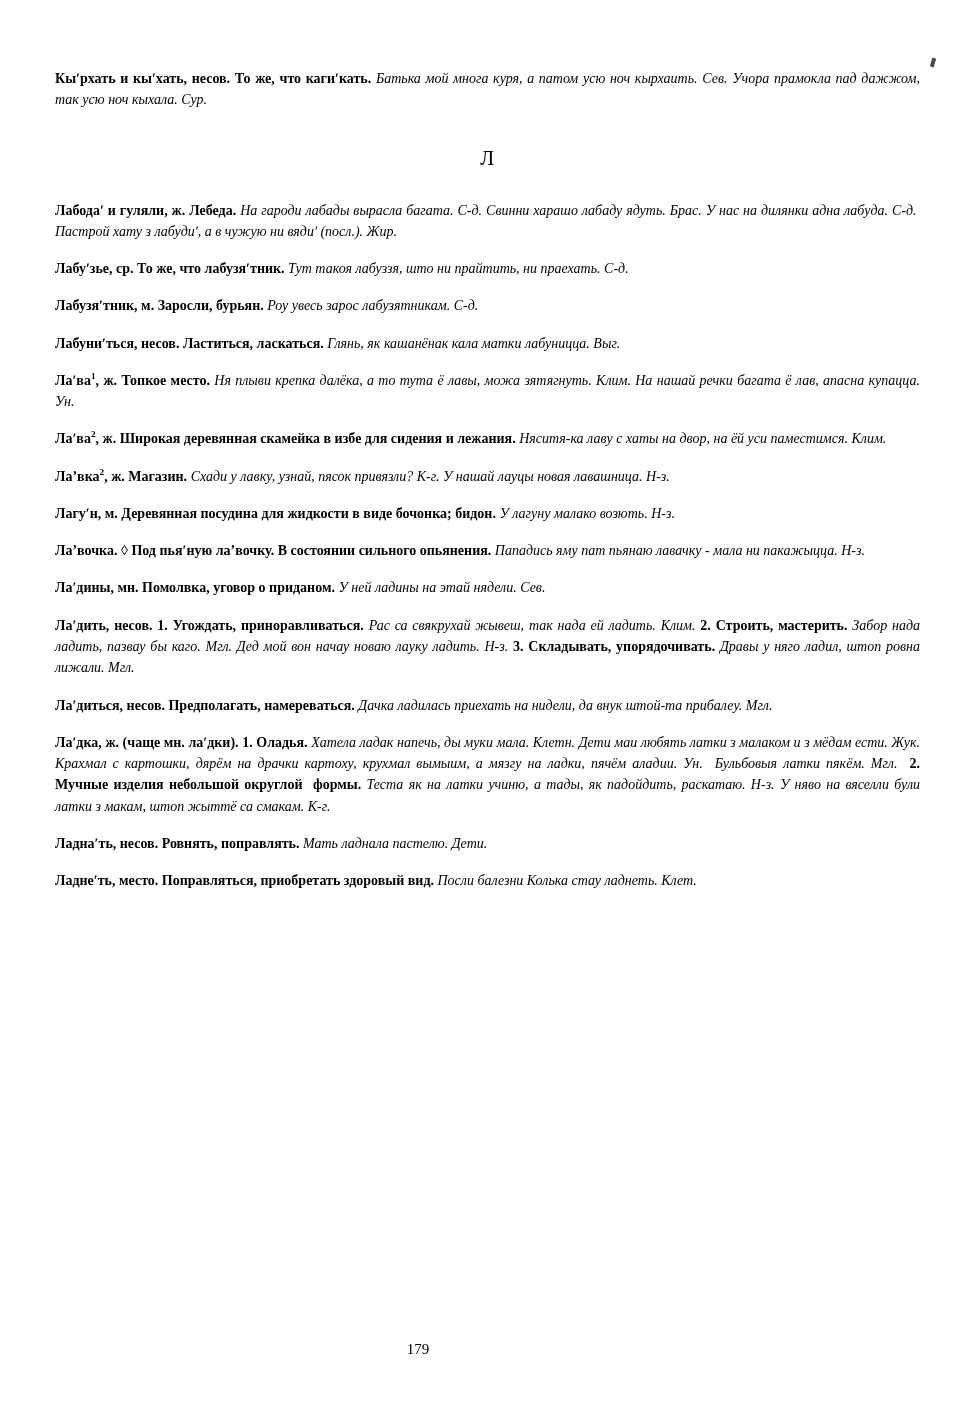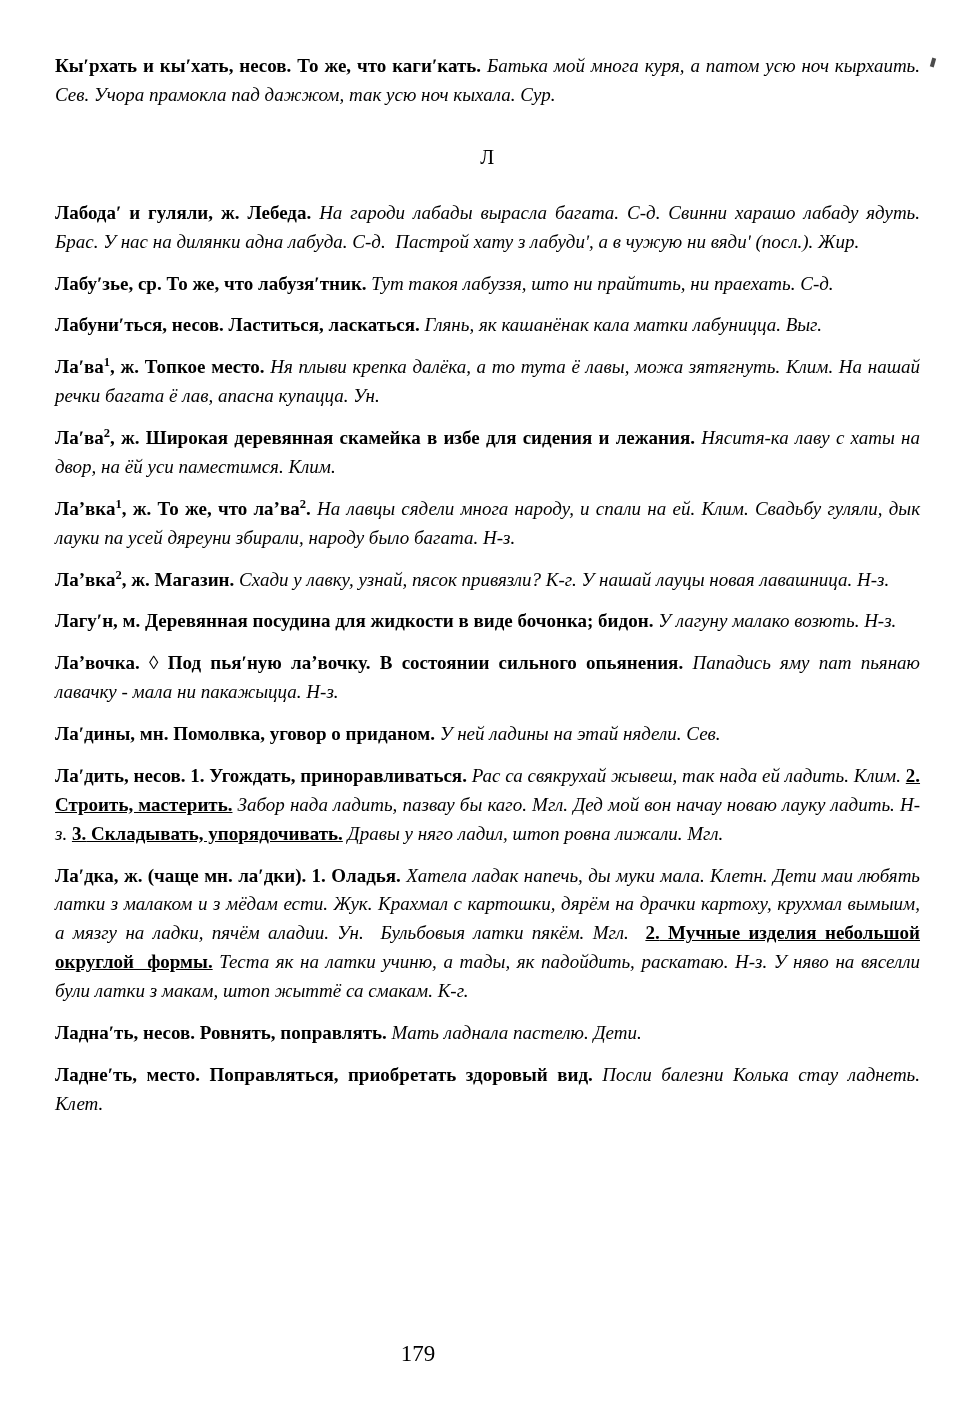--- a/index.html
+++ b/index.html
@@ -26,34 +26,33 @@
 
   .content {
     position: absolute;
     left: 55px;
     top: 52px;
     width: 865px;
   }
 
   
   .entry {
-    font-size: 19px;
+    font-size: 14px;
     line-height: 1.52;
     text-align: justify;
     text-justify: inter-word;
-    margin: 0 0 13px 0;
+    margin: 16px 0 13px 0;
     hyphens: manual;
   }
 
   .headword {
     font-weight: bold;
   }
   .defn {
     font-weight: bold;
-    text-decoration: underline;
   }
   .ex {
     font-style: italic;
   }
   .sense-num {
     font-weight: bold;
   }
   .lozenge {
     font-weight: bold;
   }
@@ -75,21 +74,21 @@
   .first-entry {
     margin-bottom: 0;
   }
 
   .page-number {
     position: absolute;
     left: 0;
     top: 1341px;
     width: 836px;
     text-align: center;
-    font-size: 23px;
+    font-size: 15px;
     font-family: "Liberation Serif", "DejaVu Serif", serif;
   }
 
   .scan-mark {
     position: absolute;
     left: 931px;
     top: 58px;
     width: 4px;
     height: 9px;
     background: #2b2b2b;
@@ -107,39 +106,40 @@
   <div class="content">
 
     <p class="entry first-entry"><span class="headword">Кыʹрхать и кыʹхать, несов. То же, что кагиʹкать.</span> <span class="ex">Батька мой многа куря, а патом усю ноч кырхаить. Сев. Учора прамокла пад дажжом, так усю ноч кыхала. Сур.</span></p>
 
     <div class="letter-heading">Л</div>
 
     <p class="entry"><span class="headword">Лабодаʹ и гуляли, ж. Лебеда.</span> <span class="ex">На гароди лабады вырасла багата. С-д. Свинни харашо лабаду ядуть. Брас. У нас на дилянки адна лабуда. С-д.&nbsp; Пастрой хату з лабудиʹ, а в чужую ни вядиʹ (посл.). Жир.</span></p>
 
     <p class="entry"><span class="headword">Лабуʹзье, ср. То же, что лабузяʹтник.</span> <span class="ex">Тут такоя лабуззя, што ни прайтить, ни праехать. С-д.</span></p>
 
+    <p class="entry"><span class="headword">Лабузяʹтник, м. Заросли, бурьян.</span> <span class="ex">Роу увесь зарос лабузятникам. С-д.</span></p>
 
     <p class="entry"><span class="headword">Лабуниʹться, несов. Ластиться, ласкаться.</span> <span class="ex">Глянь, як кашанёнак кала матки лабуницца. Выг.</span></p>
 
     <p class="entry"><span class="headword">Лаʹва<sup>1</sup>, ж. Топкое место.</span> <span class="ex">Ня плыви крепка далёка, а то тута ё лавы, можа зятягнуть. Клим. На нашай речки багата ё лав, апасна купацца. Ун.</span></p>
 
     <p class="entry"><span class="headword">Лаʹва<sup>2</sup>, ж. Широкая деревянная скамейка в избе для сидения и лежания.</span> <span class="ex">Няситя-ка лаву с хаты на двор, на ёй уси паместимся. Клим.</span></p>
 
-    <p class="entry"><span class="headword">Ла’вка<sup>1</sup>, ж. То же, что ла’ва<sup>2</sup>.</span> <span class="ex">На лавцы сядели многа народу, и спали на ей. Клим. Свадьбу гуляли, дык лауки па усей дяреуни збирали, народу было багата. Н-з.</span></p>
 
     <p class="entry"><span class="headword">Ла’вка<sup>2</sup>, ж. Магазин.</span> <span class="ex">Схади у лавку, узнай, пясок привязли? К-г. У нашай лауцы новая лавашница. Н-з.</span></p>
 
     <p class="entry"><span class="headword">Лагуʹн, м. Деревянная посудина для жидкости в виде бочонка; бидон.</span> <span class="ex">У лагуну малако возють. Н-з.</span></p>
 
     <p class="entry"><span class="headword">Ла’вочка. <span class="lozenge">◊</span> Под пьяʹную ла’вочку. В состоянии сильного опьянения.</span> <span class="ex">Пападись яму пат пьянаю лавачку - мала ни пакажыцца. Н-з.</span></p>
 
     <p class="entry"><span class="headword">Лаʹдины, мн. Помолвка, уговор о приданом.</span> <span class="ex">У ней ладины на этай нядели. Сев.</span></p>
 
     <p class="entry"><span class="headword">Лаʹдить, несов. <span class="sense-num">1.</span> Угождать, приноравливаться.</span> <span class="ex">Рас са свякрухай жывеш, так нада ей ладить. Клим.</span> <span class="defn"><span class="sense-num">2.</span> Строить, мастерить.</span> <span class="ex">Забор нада ладить, пазвау бы каго. Мгл. Дед мой вон начау новаю лауку ладить. Н-з.</span> <span class="defn"><span class="sense-num">3.</span> Складывать, упорядочивать.</span> <span class="ex">Дравы у няго ладил, штоп ровна лижали. Мгл.</span></p>
 
+    <p class="entry"><span class="headword">Лаʹдиться, несов. Предполагать, намереваться.</span> <span class="ex">Дачка ладилась приехать на нидели, да внук штой-та прибалеу. Мгл.</span></p>
 
     <p class="entry"><span class="headword">Лаʹдка, ж. (чаще мн. лаʹдки). <span class="sense-num">1.</span> Оладья.</span> <span class="ex">Хатела ладак напечь, ды муки мала. Клетн. Дети маи любять латки з малаком и з мёдам ести. Жук. Крахмал с картошки, дярём на драчки картоху, крухмал вымыим, а мязгу на ладки, пячём аладии. Ун.&nbsp; Бульбовыя латки пякём. Мгл.</span>&nbsp; <span class="defn"><span class="sense-num">2.</span> Мучные изделия небольшой округлой&nbsp; формы.</span> <span class="ex">Теста як на латки учиню, а тады, як падойдить, раскатаю. Н-з. У няво на вяселли були латки з макам, штоп жыттё са смакам. К-г.</span></p>
 
     <p class="entry"><span class="headword">Ладнаʹть, несов. Ровнять, поправлять.</span> <span class="ex">Мать ладнала пастелю. Дети.</span></p>
 
     <p class="entry"><span class="headword">Ладнеʹть, место. Поправляться, приобретать здоровый вид.</span> <span class="ex">Посли балезни Колька стау ладнеть. Клет.</span></p>
 
   </div>
 
   <div class="page-number">179</div>

